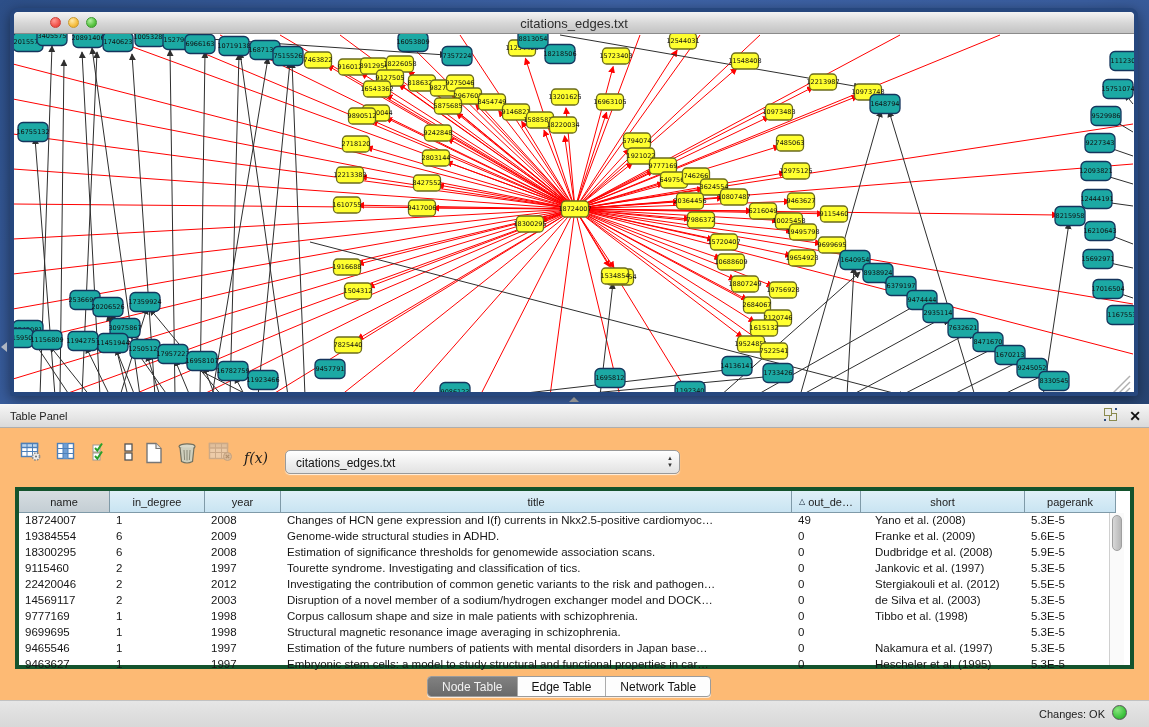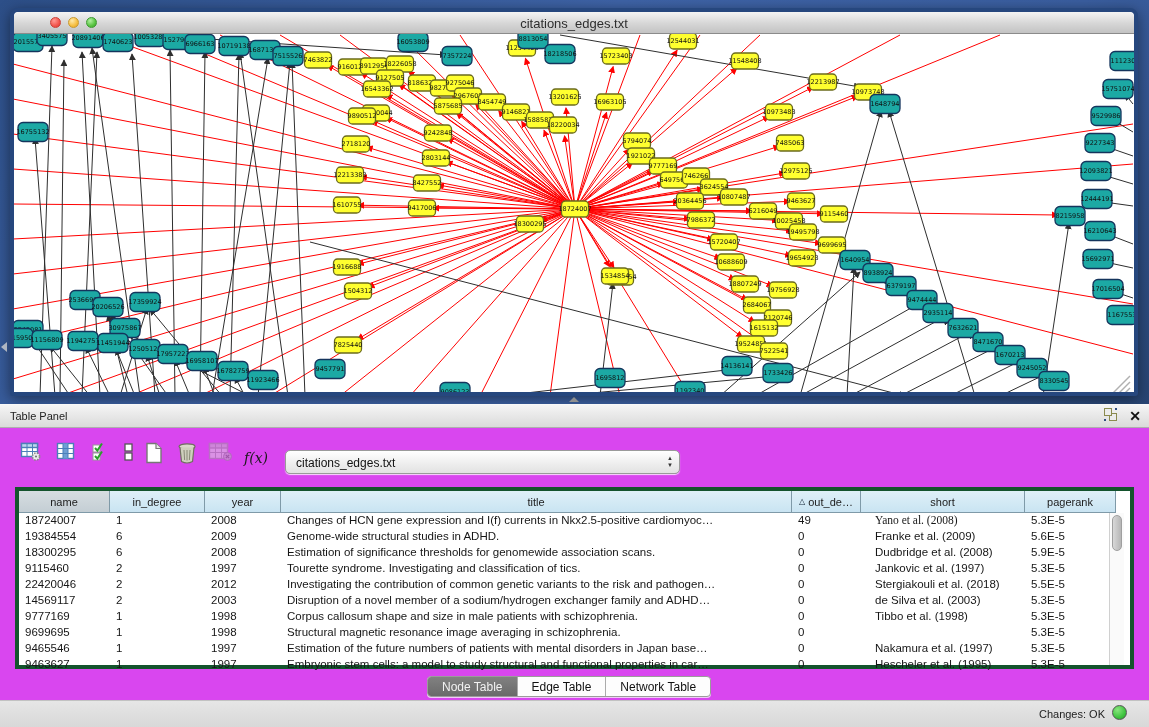--- a/index.html
+++ b/index.html
@@ -33,21 +33,21 @@
   .light.green { background:radial-gradient(circle at 35% 30%,#b2f0a1,#58c442 60%,#3da02c); border:1px solid #3d9a30; }
   .canvas-wrap { position:absolute; left:0; top:22px; right:0; bottom:0; background:#fff; overflow:hidden; }
   svg.net { display:block; }
   .e-red { stroke:#f00; stroke-width:1; }
   .e-black { stroke:#2e2e2e; stroke-width:1; }
   .n-label { font-family:"DejaVu Sans", sans-serif; font-size:6.5px; fill:#101010; text-anchor:middle; }
   .grip { stroke:#b0b0b0; stroke-width:1.4; }
 
   
   .table-panel { position:absolute; left:0; top:404px; width:1149px; height:296px;
-    background:#d946ef; border-top:1px solid #f8f8f8; }
+    background:#fdba74; border-top:1px solid #f8f8f8; }
   .panel-titlebar { position:relative; height:23px;
     background:linear-gradient(#f5f5f5,#dadada); border-bottom:1px solid #aeaeae; }
   .panel-titlebar .ptitle { position:absolute; left:10px; top:5px; font-size:11px; color:#222; }
   .panel-controls { position:absolute; right:8px; top:3px; display:flex; gap:10px; align-items:center; }
   .float-ico { width:15px; height:15px; position:relative; cursor:pointer; }
   .float-ico .sq1,.float-ico .sq2 { position:absolute; width:8px; height:8px; border:1.4px solid #8a8a4e; background:#ececec; }
   .float-ico .sq1 { left:0; top:0; }
   .float-ico .sq2 { left:5px; top:5px; }
   .float-ico .dot { position:absolute; width:2px; height:2px; background:#2f4d7e; }
   .close-ico { font-size:14px; font-weight:bold; color:#111; line-height:14px; cursor:pointer; }
@@ -913,21 +913,21 @@
             <span>pagerank</span>
           </div>
         </div>
       <div class="tbody" id="tbody">
           <div class="tr">
             <div class="td" style="width: 91px;">18724007</div>
             <div class="td" style="width: 95px;">1</div>
             <div class="td" style="width: 76px;">2008</div>
             <div class="td" style="width: 511px;">Changes of HCN gene expression and I(f) currents in Nkx2.5-positive cardiomyoc…</div>
             <div class="td" style="width: 69px;">49</div>
-            <div class="td" style="width: 164px; padding-left: 14px; font-family: Liberation Serif, serif;">Yano et al. (2008)</div>
+            <div class="td" style="width: 164px; padding-left: 14px;">Yano et al. (2008)</div>
             <div class="td" style="width: 91px;">5.3E-5</div>
           </div>
           <div class="tr">
             <div class="td" style="width: 91px;">19384554</div>
             <div class="td" style="width: 95px;">6</div>
             <div class="td" style="width: 76px;">2009</div>
             <div class="td" style="width: 511px;">Genome-wide structural studies in ADHD.</div>
             <div class="td" style="width: 69px;">0</div>
             <div class="td" style="width: 164px; padding-left: 14px;">Franke et al. (2009)</div>
             <div class="td" style="width: 91px;">5.6E-5</div>
@@ -949,28 +949,28 @@
             <div class="td" style="width: 69px;">0</div>
             <div class="td" style="width: 164px; padding-left: 14px;">Jankovic et al. (1997)</div>
             <div class="td" style="width: 91px;">5.3E-5</div>
           </div>
           <div class="tr">
             <div class="td" style="width: 91px;">22420046</div>
             <div class="td" style="width: 95px;">2</div>
             <div class="td" style="width: 76px;">2012</div>
             <div class="td" style="width: 511px;">Investigating the contribution of common genetic variants to the risk and pathogen…</div>
             <div class="td" style="width: 69px;">0</div>
-            <div class="td" style="width: 164px; padding-left: 14px;">Stergiakouli et al. (2018)</div>
+            <div class="td" style="width: 164px; padding-left: 14px;">Stergiakouli et al. (2012)</div>
             <div class="td" style="width: 91px;">5.5E-5</div>
           </div>
           <div class="tr">
             <div class="td" style="width: 91px;">14569117</div>
             <div class="td" style="width: 95px;">2</div>
             <div class="td" style="width: 76px;">2003</div>
-            <div class="td" style="width: 511px;">Disruption of a novel member of a sodium/hydrogen exchanger family and ADHD…</div>
+            <div class="td" style="width: 511px;">Disruption of a novel member of a sodium/hydrogen exchanger model and DOCK…</div>
             <div class="td" style="width: 69px;">0</div>
             <div class="td" style="width: 164px; padding-left: 14px;">de Silva et al. (2003)</div>
             <div class="td" style="width: 91px;">5.3E-5</div>
           </div>
           <div class="tr">
             <div class="td" style="width: 91px;">9777169</div>
             <div class="td" style="width: 95px;">1</div>
             <div class="td" style="width: 76px;">1998</div>
             <div class="td" style="width: 511px;">Corpus callosum shape and size in male patients with schizophrenia.</div>
             <div class="td" style="width: 69px;">0</div>

